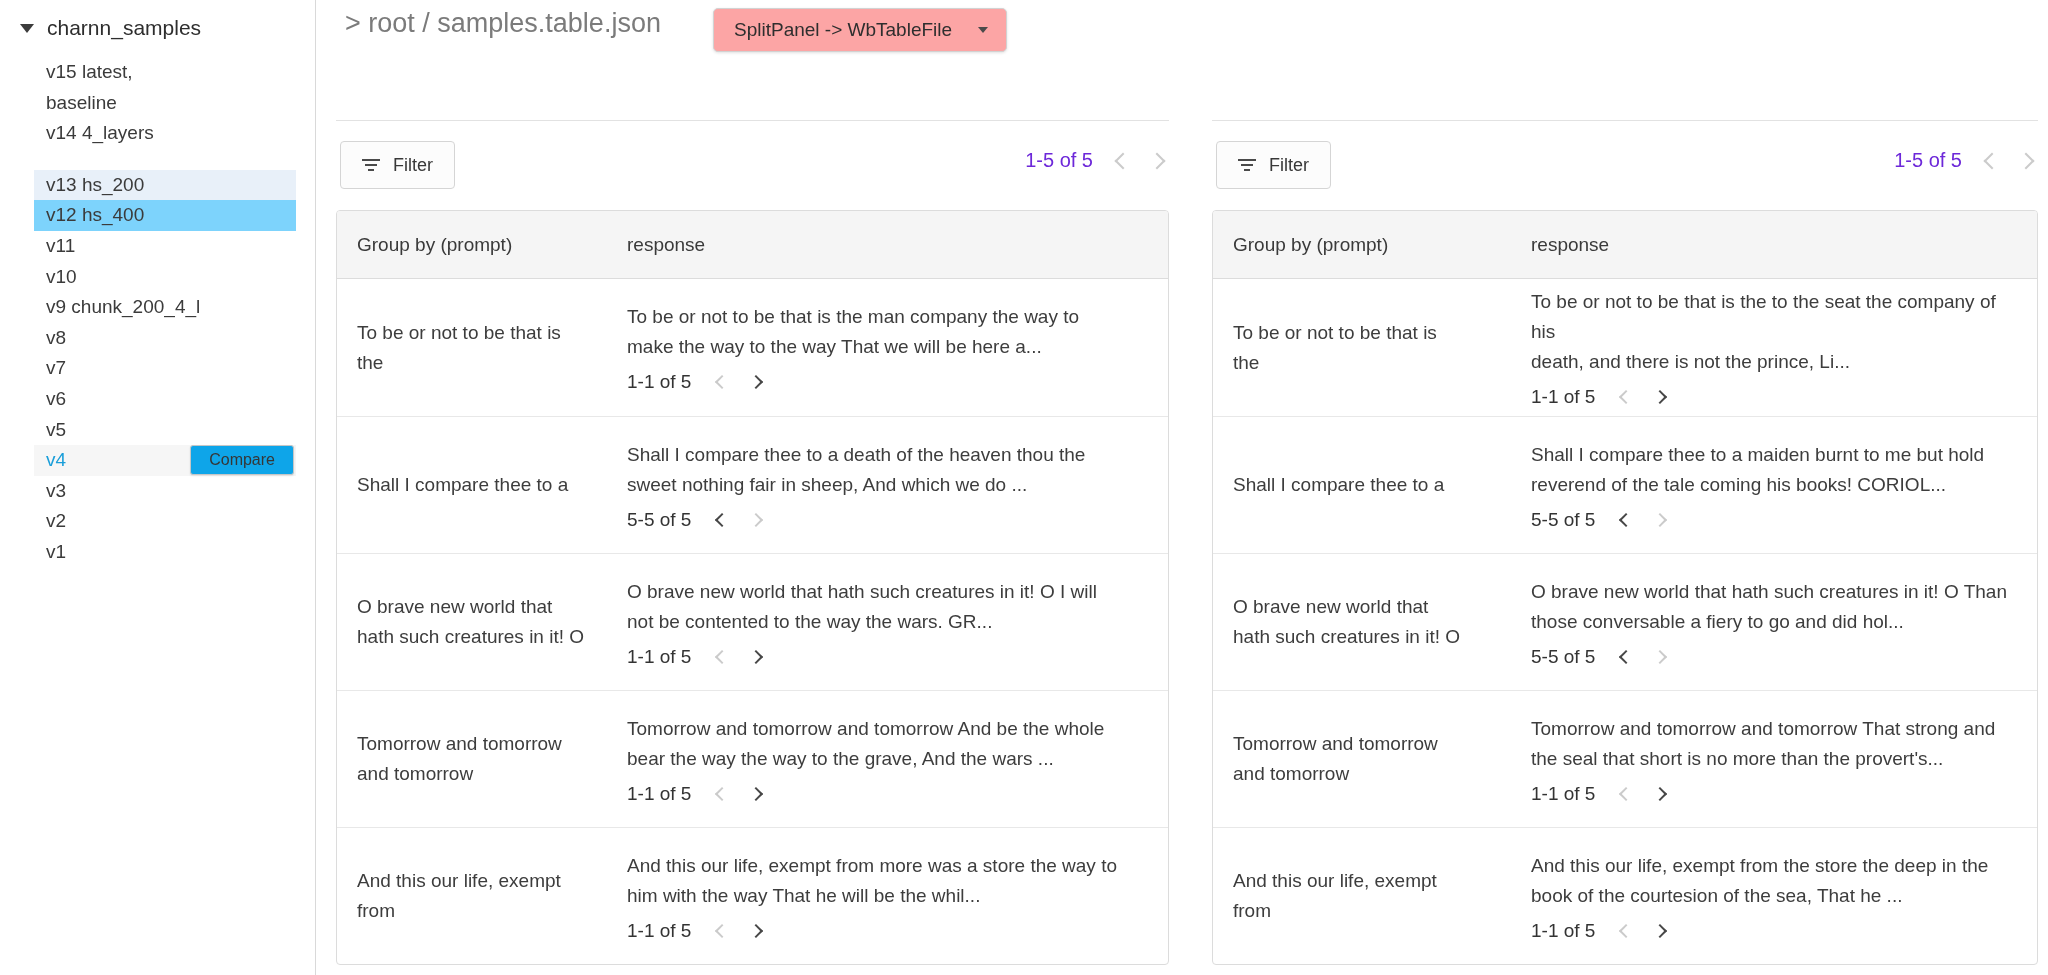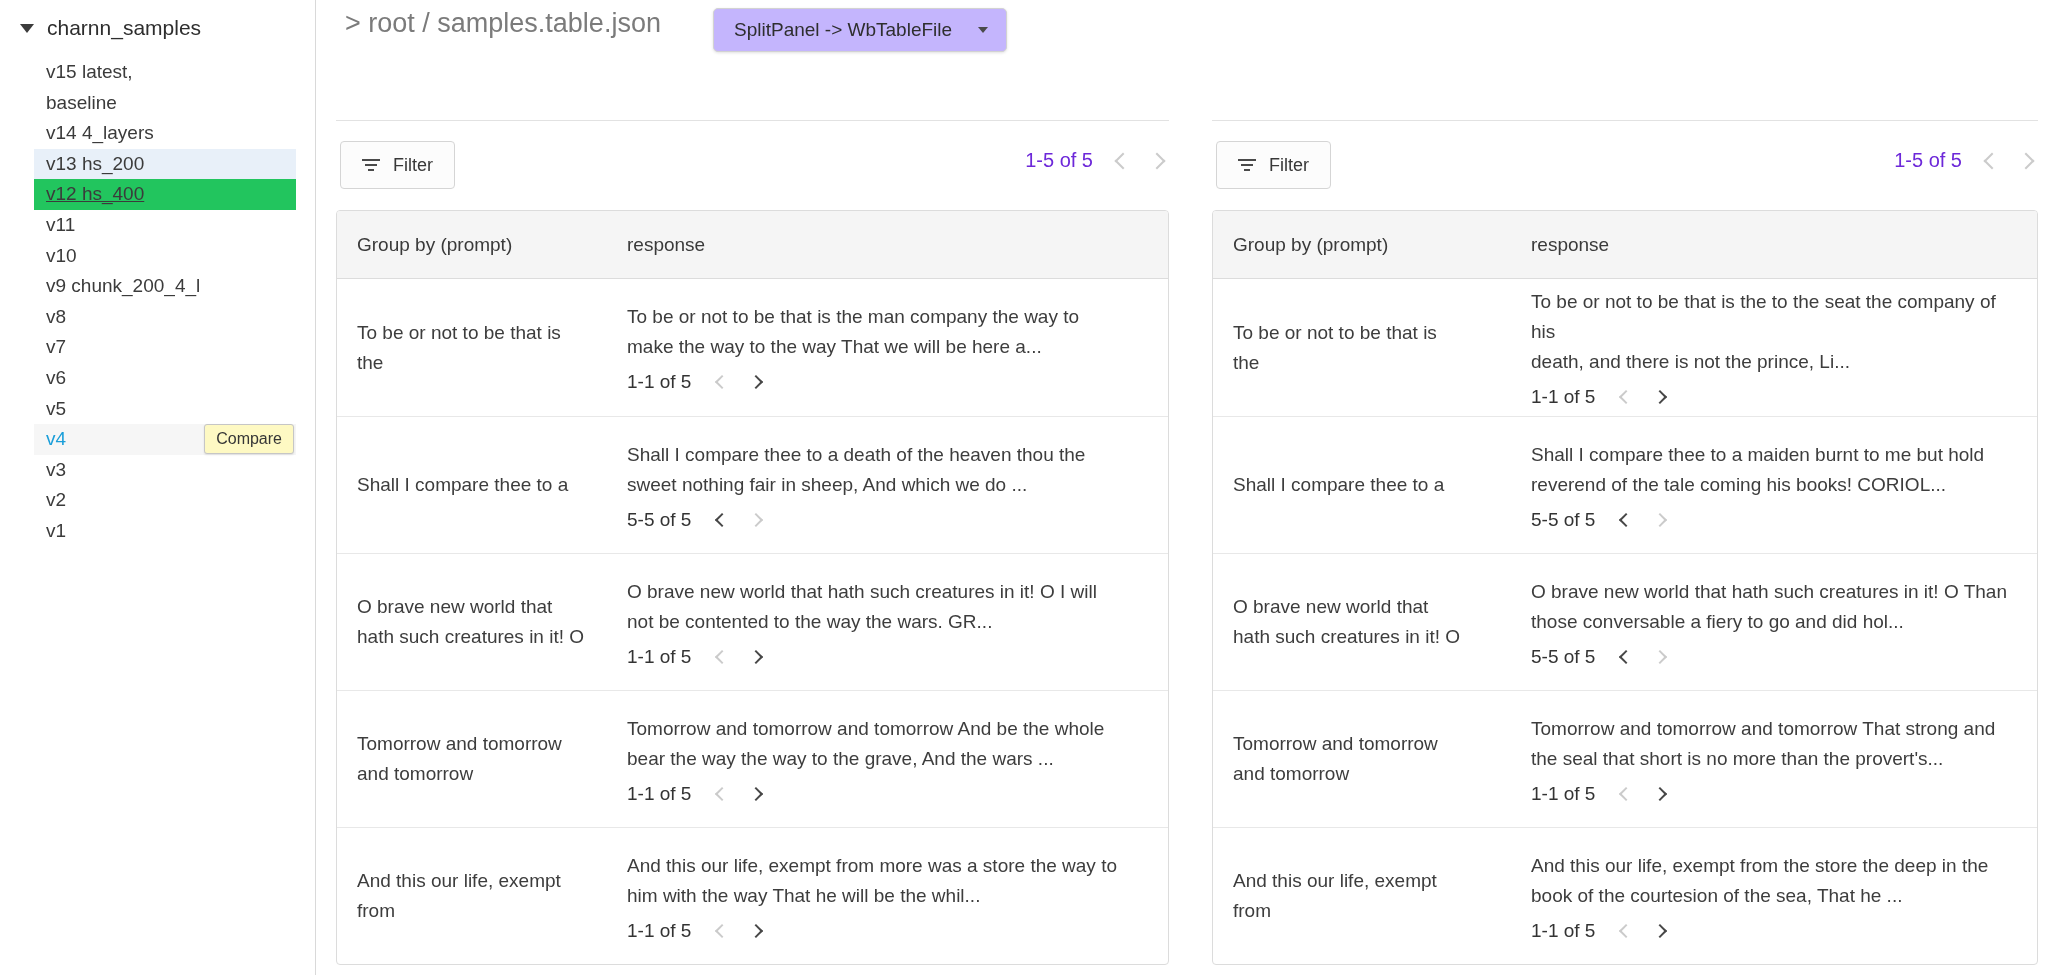--- a/index.html
+++ b/index.html
@@ -8,33 +8,33 @@
   .app { position:relative; width:2048px; height:975px; background:#fff; overflow:hidden; color:#3b3b3b; }
 
   
   .sidebar { position:absolute; left:0; top:0; bottom:0; width:316px; border-right:1px solid #d9d9d9; background:#fff; }
   .sb-header { position:absolute; top:16px; left:20px; display:flex; align-items:center; gap:13px; }
   .tri-down { width:0; height:0; border-left:7px solid transparent; border-right:7px solid transparent; border-top:9px solid #3c3c3c; cursor:pointer; }
   .sb-title { font-size:21px; color:#2e2e2e; }
   .sb-items { position:absolute; top:57px; left:0; width:100%; }
   .sb-item { position:relative; margin-left:34px; width:262px; padding-left:12px; font-size:19px; line-height:30.6px; color:#3b3b3b; cursor:pointer; }
   .sb-item .lbl { white-space:pre-line; }
-  .sb-item.hl-blue { background:#e8f0f9; }
-  .sb-item.hl-yellow { background:#22c55e;text-decoration:underline; }
+  .sb-item.hl-blue { background:#e8f0f9;margin-top:21px; }
+  .sb-item.hl-yellow { background:#7dd3fc; }
   .sb-item.sel { background:#f6f6f6; }
   .sb-item.sel .lbl { color:#1a9ed9; }
   .compare-btn { position:absolute; right:2px; top:50%; transform:translateY(-50%); font-size:16px; line-height:1;
-    padding:6px 11px; background:#fef9c3; border:1px solid #c6c6c6; border-radius:3px; color:#363636;
+    padding:6px 18px; background:#0ea5e9; border:1px solid #c6c6c6; border-radius:3px; color:#363636;
     box-shadow:0 1px 2px rgba(0,0,0,.10); cursor:pointer; font-family:inherit; }
 
   
   .main { position:absolute; left:318px; top:0; right:0; bottom:0; }
   .breadcrumb { position:absolute; left:27px; top:8px; font-size:27px; color:#7b7b7b; cursor:pointer; }
   .renderer { position:absolute; left:395px; top:8px; height:44px; display:flex; align-items:center; gap:26px;
-    padding:0 18px 0 20px; background:#c4b5fd; border:1px solid #d2d2d2; border-radius:5px;
+    padding:0 18px 0 20px; background:#fca5a5; border:1px solid #d2d2d2; border-radius:5px;
     box-shadow:0 1px 3px rgba(0,0,0,.12); font-size:19px; color:#2e2e2e; cursor:pointer; }
   .caret { width:0; height:0; border-left:5px solid transparent; border-right:5px solid transparent; border-top:6px solid #4a4a4a; }
 
   
   .panel { position:absolute; top:0; bottom:0; }
   .panel.left  { left:18px;  width:833px; }
   .panel.right { left:894px; width:826px; }
   .pdiv { position:absolute; top:120px; left:0; right:0; height:1px; background:#e2e2e2; }
   .filter-btn { position:absolute; top:141px; left:4px; height:48px; display:flex; align-items:center; gap:13px;
     padding:12px 21px; background:#fcfcfc; border:1px solid #d5d5d5; border-radius:4px; font-size:18px; color:#383838;

